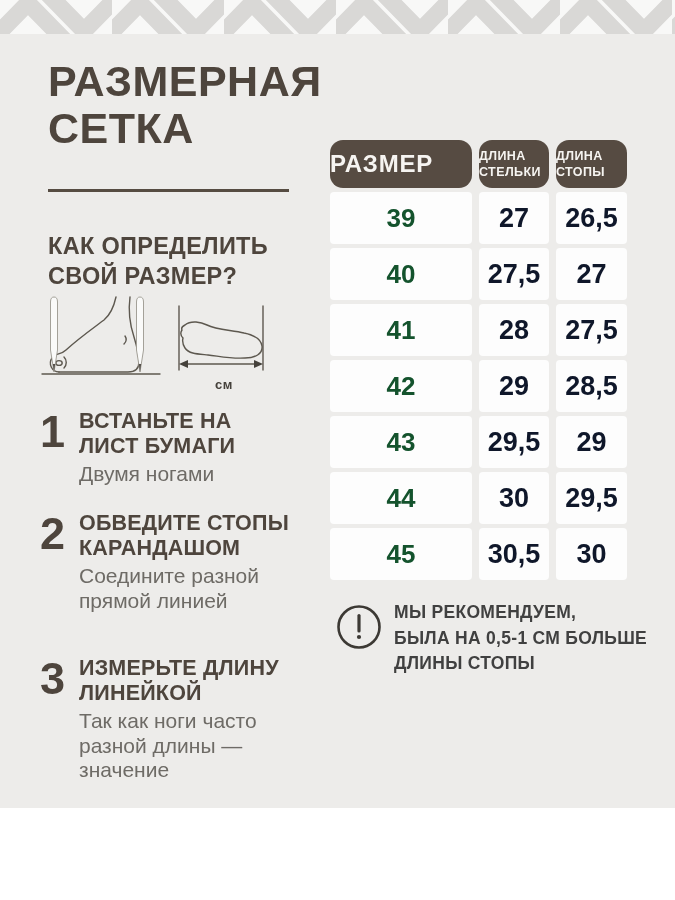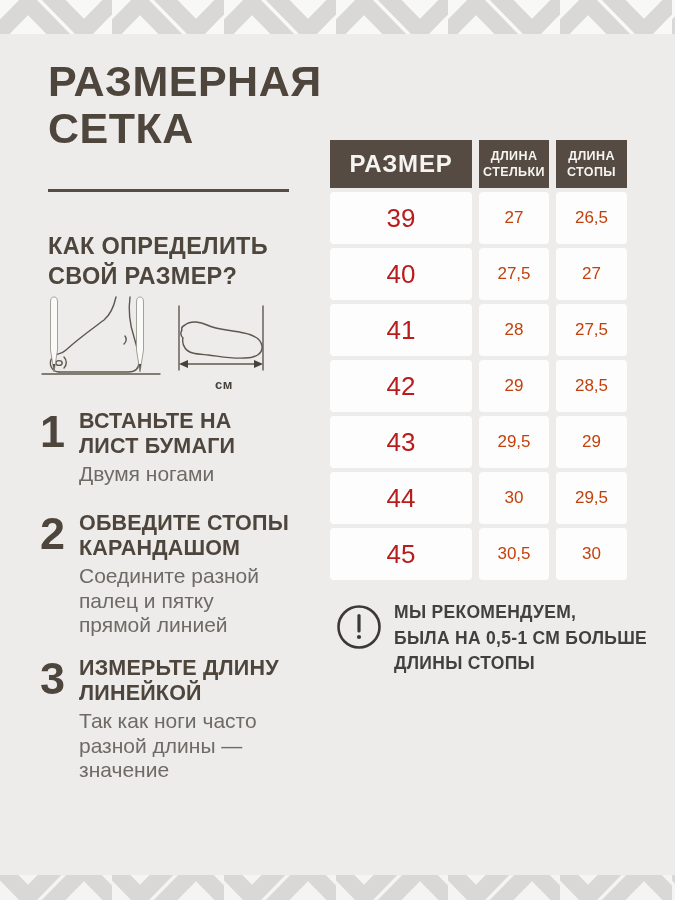--- a/index.html
+++ b/index.html
@@ -1,16 +1,16 @@
 <!DOCTYPE html>
 <html><head>
 <meta charset="utf-8">
 <style>
   html,body{margin:0;padding:0;}
-  .page{position:relative;width:675px;height:900px;overflow:hidden;
+  .page{position:relative;width:675px;height:808px;overflow:hidden;
         background:#edecea;font-family:"Liberation Sans",sans-serif;}
 
   .strip{position:absolute;left:0;width:675px;}
   .strip-top{top:0;height:34px;}
   .strip-bottom{top:875px;height:25px;}
   .strip-bottom svg{transform:scaleY(-1);}
 
   .title{position:absolute;left:48px;top:58px;color:#4e453d;
          font-size:43px;font-weight:800;line-height:47px;letter-spacing:.5px;}
   .divider{position:absolute;left:48px;top:189px;width:241px;height:3px;background:#564c42;}
@@ -27,27 +27,27 @@
   .step{position:absolute;left:40px;width:265px;}
   .step-num{position:absolute;left:0;top:0;color:#4e453d;font-size:45px;font-weight:700;line-height:45px;}
   .step-body{padding-left:39px;}
   .step-heading{color:#4e453d;font-size:21.5px;font-weight:700;line-height:24.5px;letter-spacing:.2px;}
   .step-sub{margin-top:4px;color:#6e6b66;font-size:21px;font-weight:400;line-height:24.5px;}
 
   .size-table{position:absolute;left:330px;top:140px;display:grid;
               grid-template-columns:142px 70px 71px;
               grid-template-rows:48px repeat(7,52px);
               column-gap:7px;row-gap:4px;}
-  .th{background:#564b42;border-radius:0;color:#f6f4f1;display:flex;
-      flex-direction:column;align-items:center;justify-content:center;
+  .th{background:#564b42;border-radius:13px;color:#f6f4f1;display:flex;
+      flex-direction:column;align-items:flex-start;justify-content:center;
       font-weight:700;font-size:12.5px;line-height:16px;letter-spacing:.4px;}
   .th-size{font-size:24px;letter-spacing:.8px;}
   .td{background:#fdfdfd;border-radius:4px;display:flex;align-items:center;
-      justify-content:center;color:#c2410c;font-size:17px;font-weight:400;}
-  .td-size{font-weight:400;font-size:26px;color:#b91c1c;}
+      justify-content:center;color:#0f172a;font-size:27px;font-weight:700;}
+  .td-size{font-weight:700;font-size:26px;color:#14532d;}
 
   .note-icon{position:absolute;left:334px;top:602px;}
   .note-text{position:absolute;left:394px;top:600px;width:255px;color:#404040;
              font-size:17.5px;font-weight:600;line-height:25.5px;letter-spacing:.3px;}
 
   svg .ink{stroke:#5d584f;stroke-width:1.4;fill:none;stroke-linecap:round;stroke-linejoin:round;}
 </style>
 </head>
 <body>
 
@@ -134,21 +134,20 @@
 
   <div class="step" style="top:511px">
     <div class="step-num">2</div>
     <div class="step-body">
       <div class="step-heading">
         <div>ОБВЕДИТЕ СТОПЫ</div>
         <div>КАРАНДАШОМ</div>
       </div>
       <div class="step-sub">
         <div>Соедините разной</div>
-        <div>палец и пятку</div>
         <div>прямой линией</div>
       </div>
     </div>
   </div>
 
   <div class="step" style="top:656px">
     <div class="step-num">3</div>
     <div class="step-body">
       <div class="step-heading">
         <div>ИЗМЕРЬТЕ ДЛИНУ</div>

